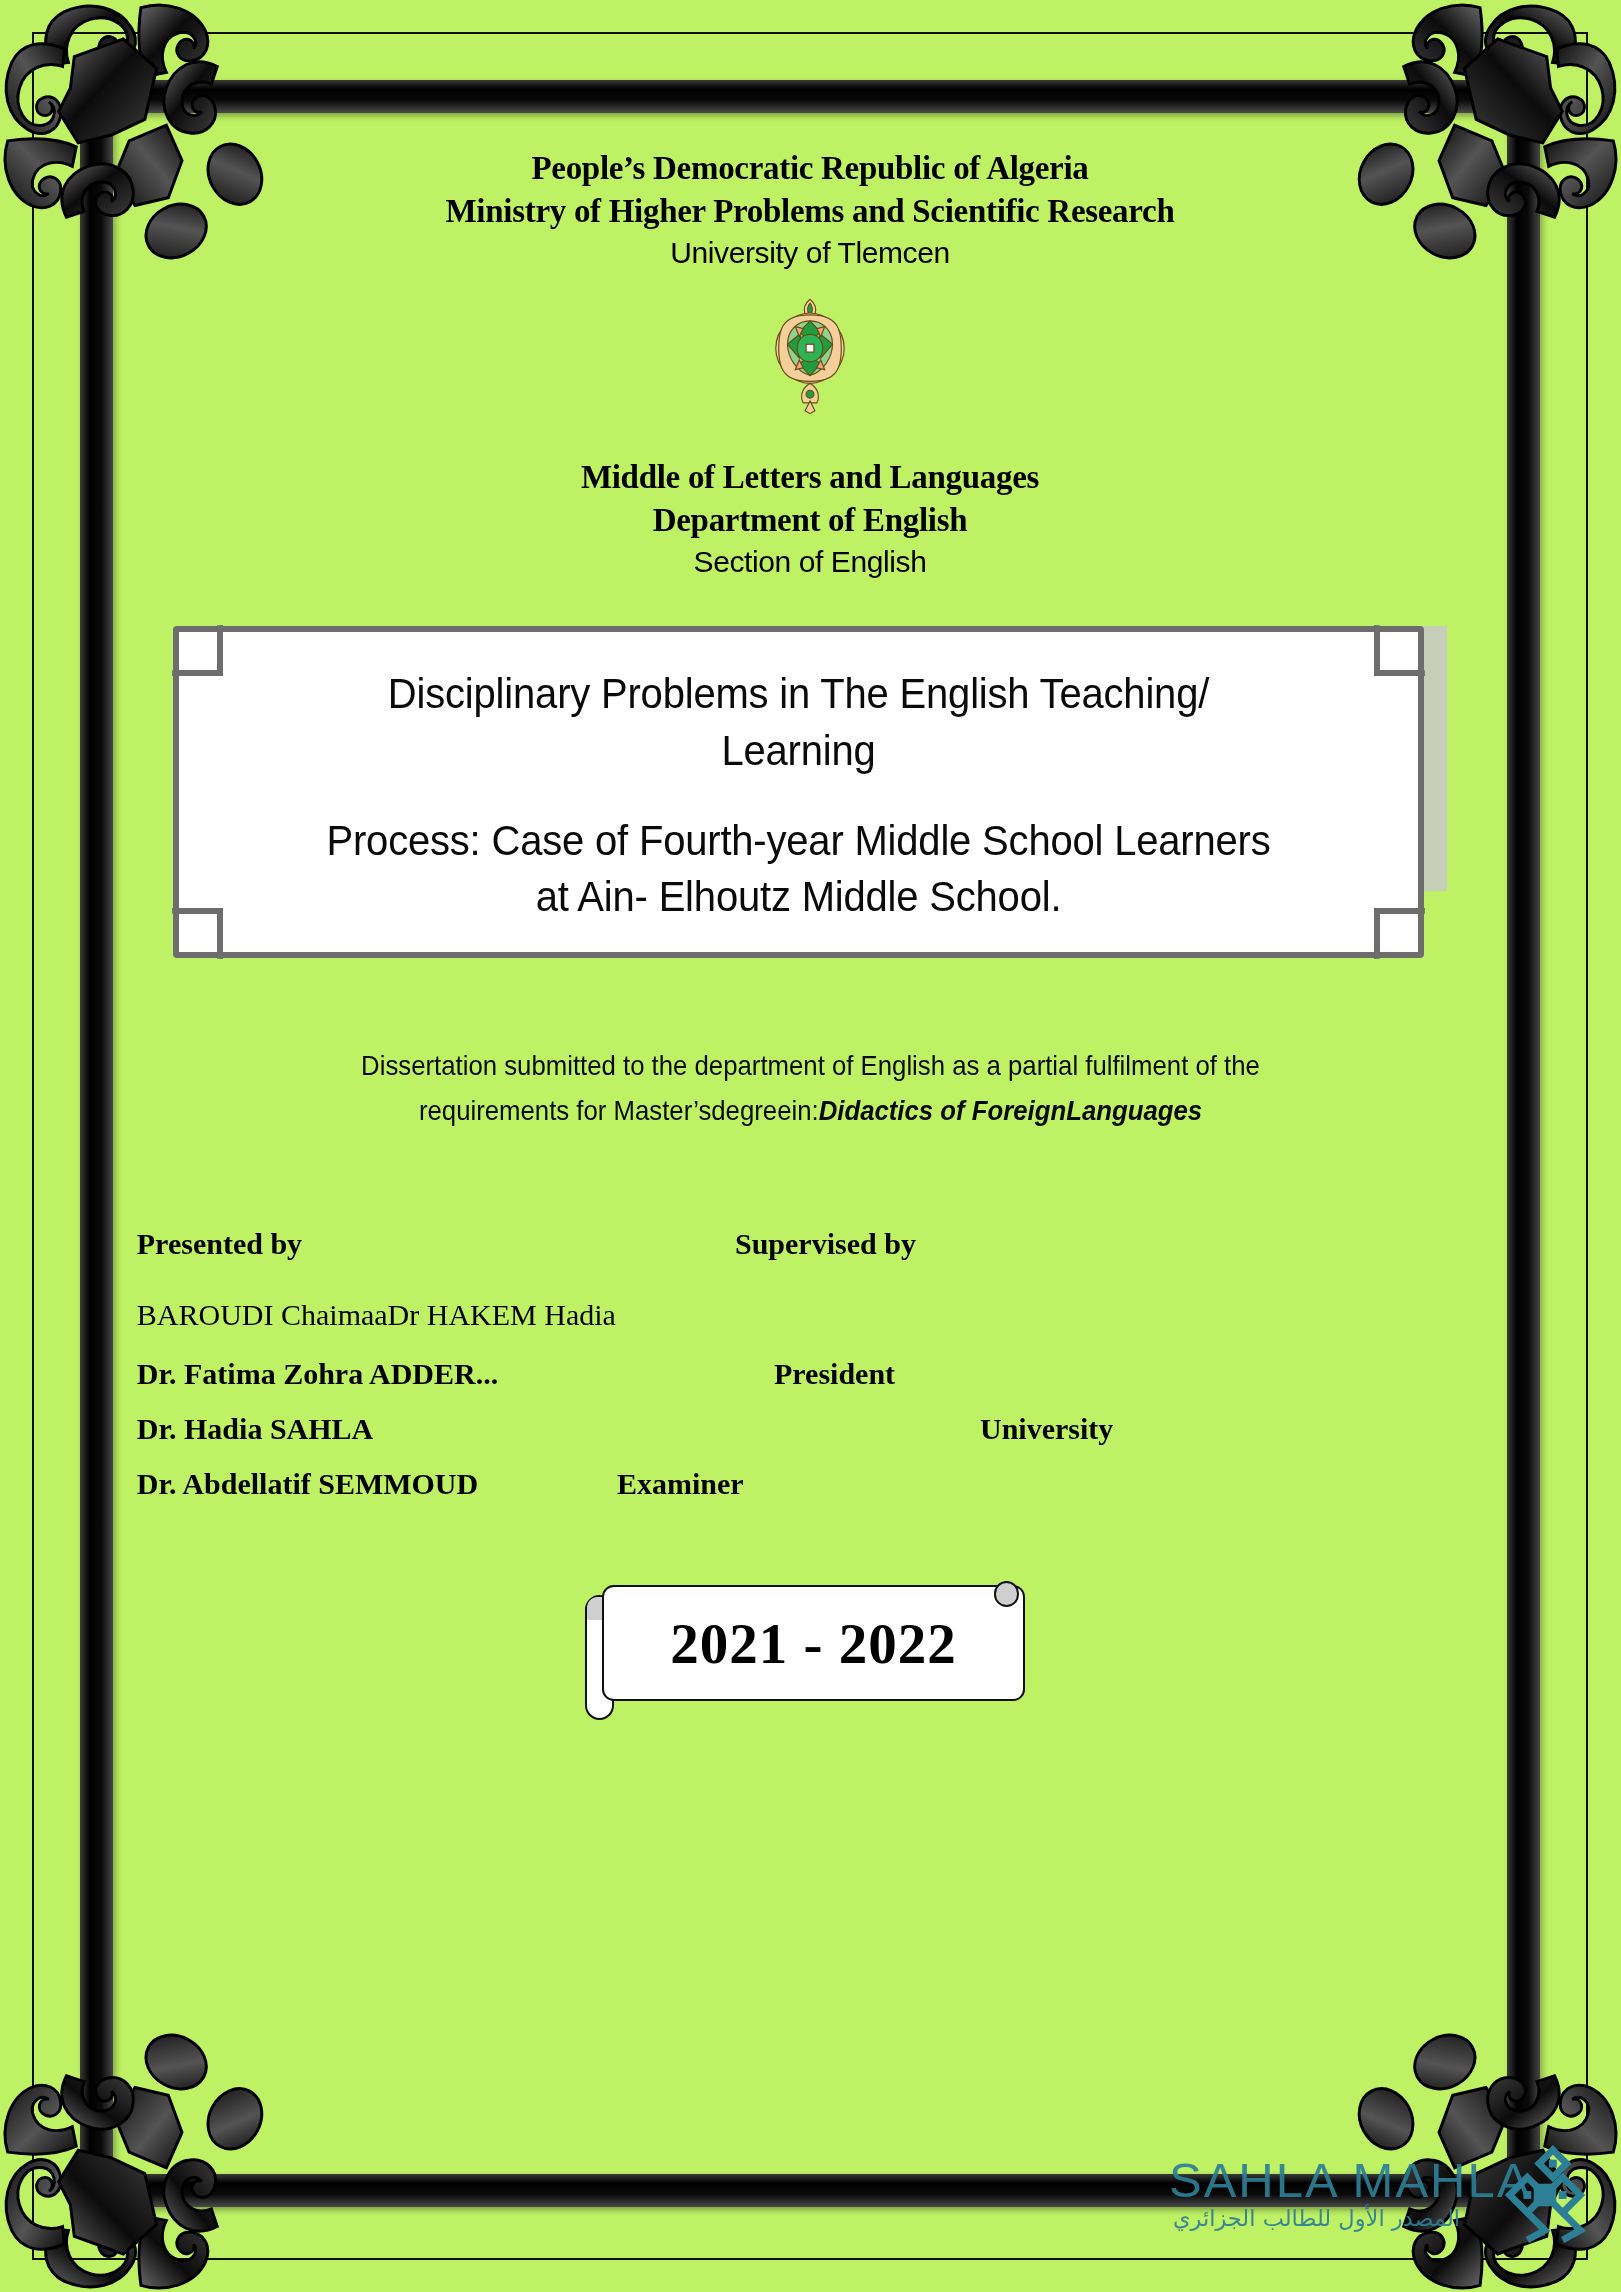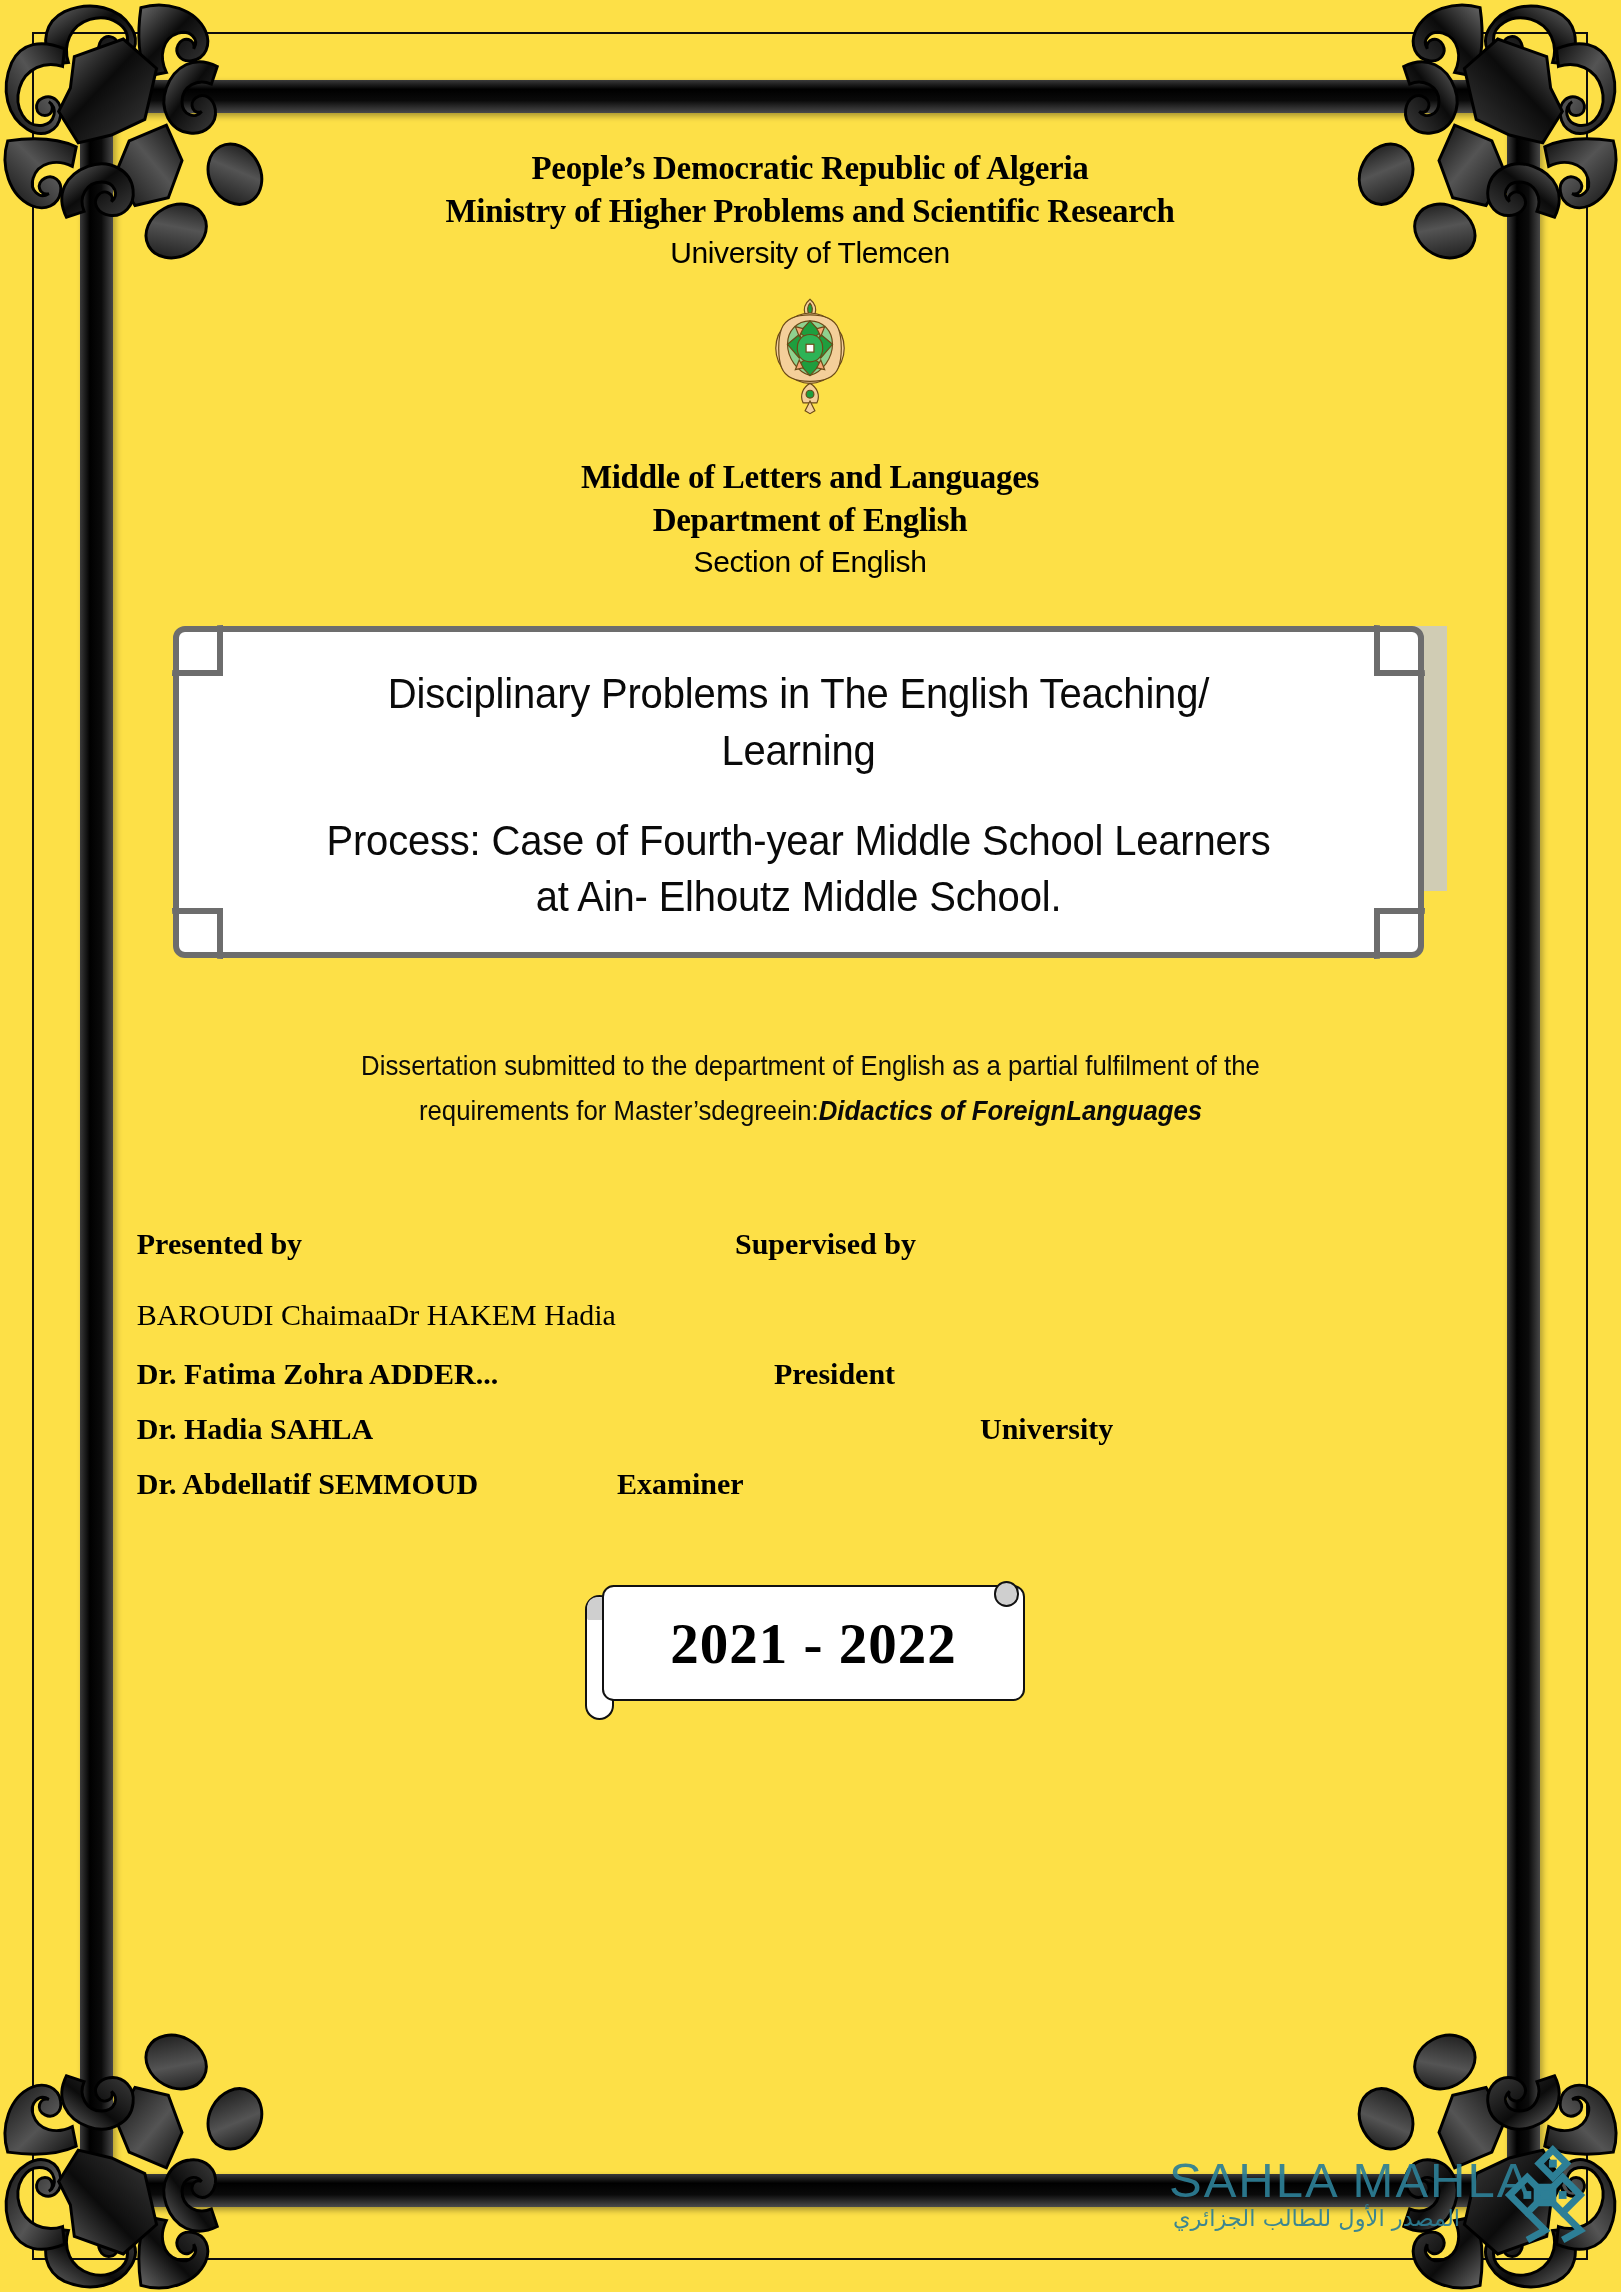--- a/index.html
+++ b/index.html
@@ -7,21 +7,21 @@
     padding: 0;
     background: #ffffff;
   }
   body {
     font-family: "Liberation Serif", serif;
   }
   #page {
     position: relative;
     width: 1621px;
     height: 2293px;
-    background: #fde047;
+    background: #bef264;
     overflow: hidden;
   }
 
   
   .outer-line {
     position: absolute;
     left: 32px;
     top: 32px;
     width: 1556px;
     height: 2228px;
@@ -127,21 +127,21 @@
     position: relative;
     width: 1251px;
     min-height: 267px;
     margin-left: 0;
     margin-top: 15.7px;
     border: 6.9px solid #6d6d6d;
     background: #ffffff;
     box-sizing: border-box;
     padding: 33px 55px 27.4px 55px;
     
-    border-radius: 12px;
+    border-radius: 4px;
   }
   .arc {
     position: absolute;
     width: 51px; height: 51px;
     border: 6.9px solid #6d6d6d;
     box-sizing: border-box;
     background: transparent;
   }
   .arc-tl { left: -6.9px;  top: -6.9px;  border-top: none; border-left: none;
             border-bottom-right-radius: 0; border-top-right-radius: 0;

